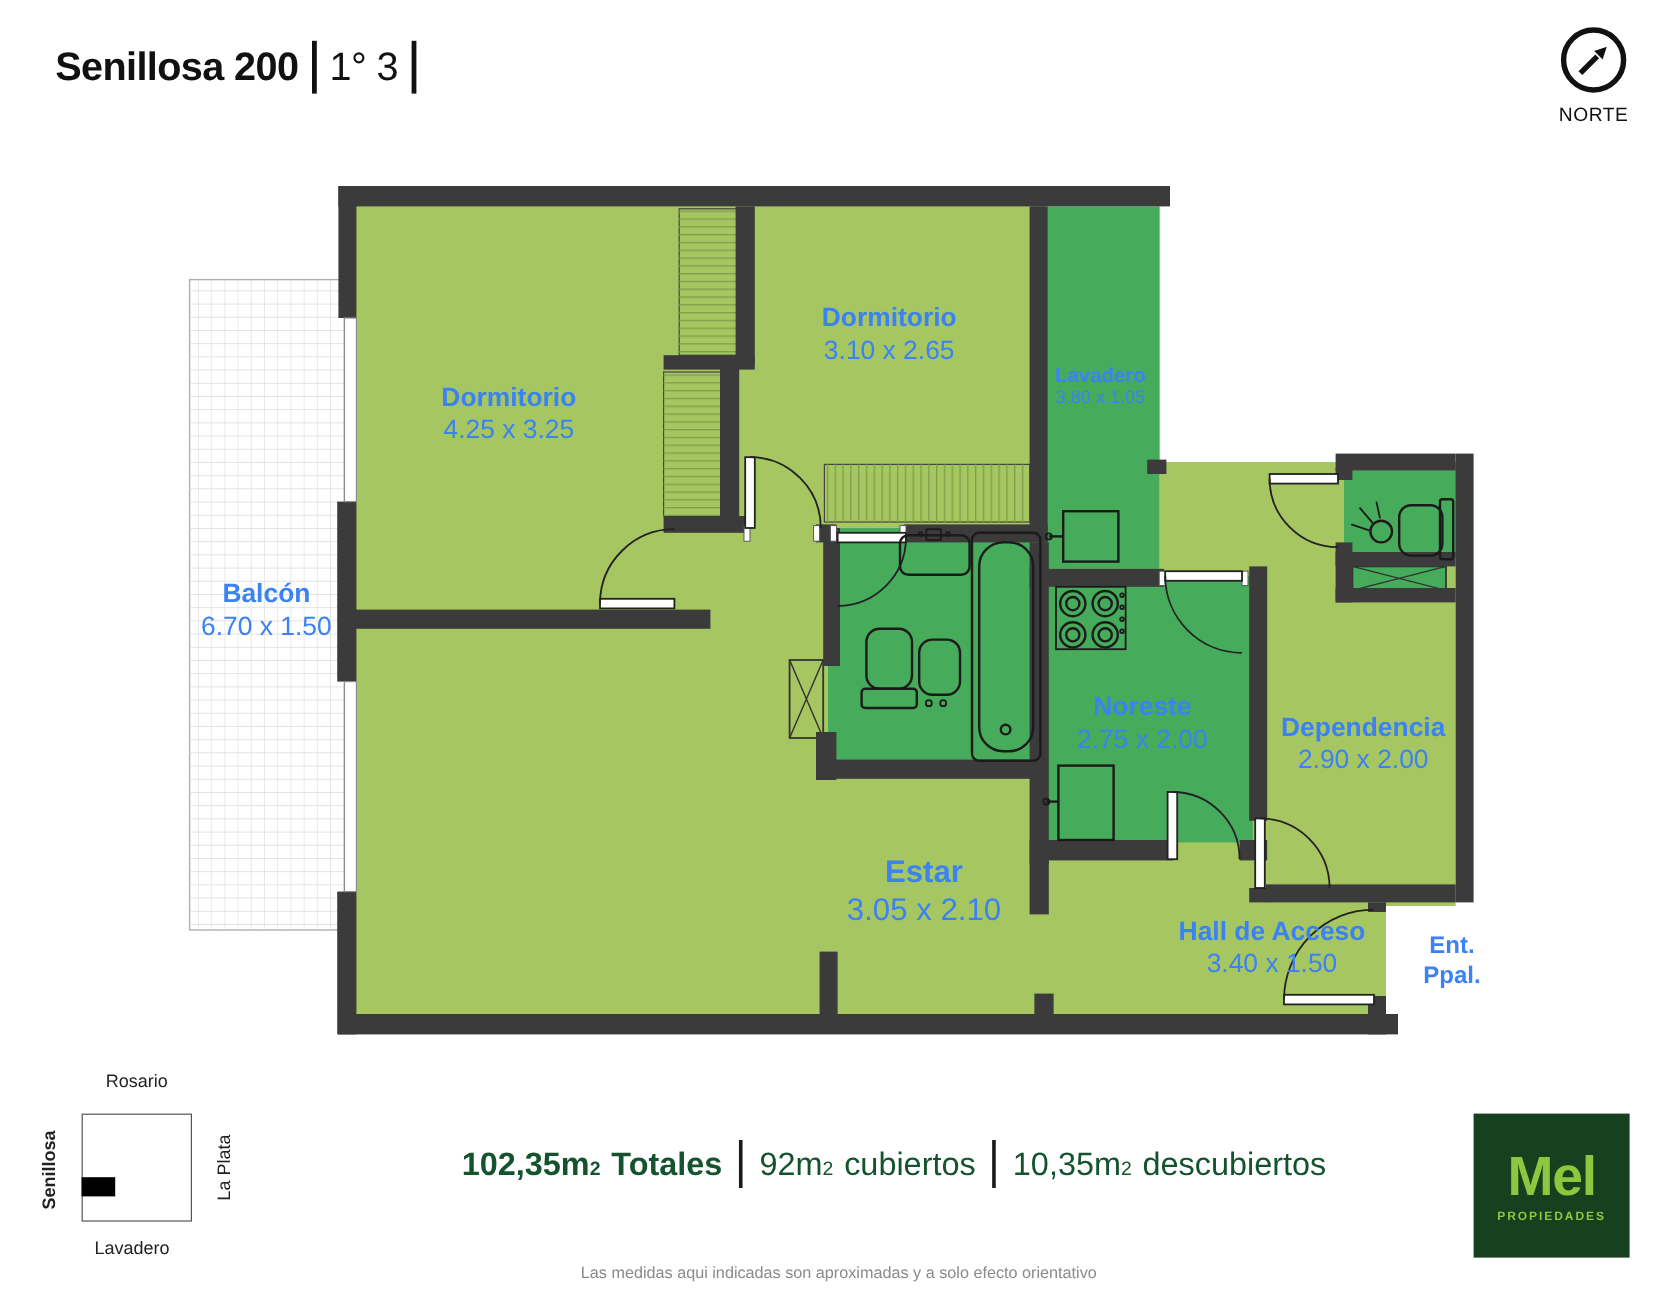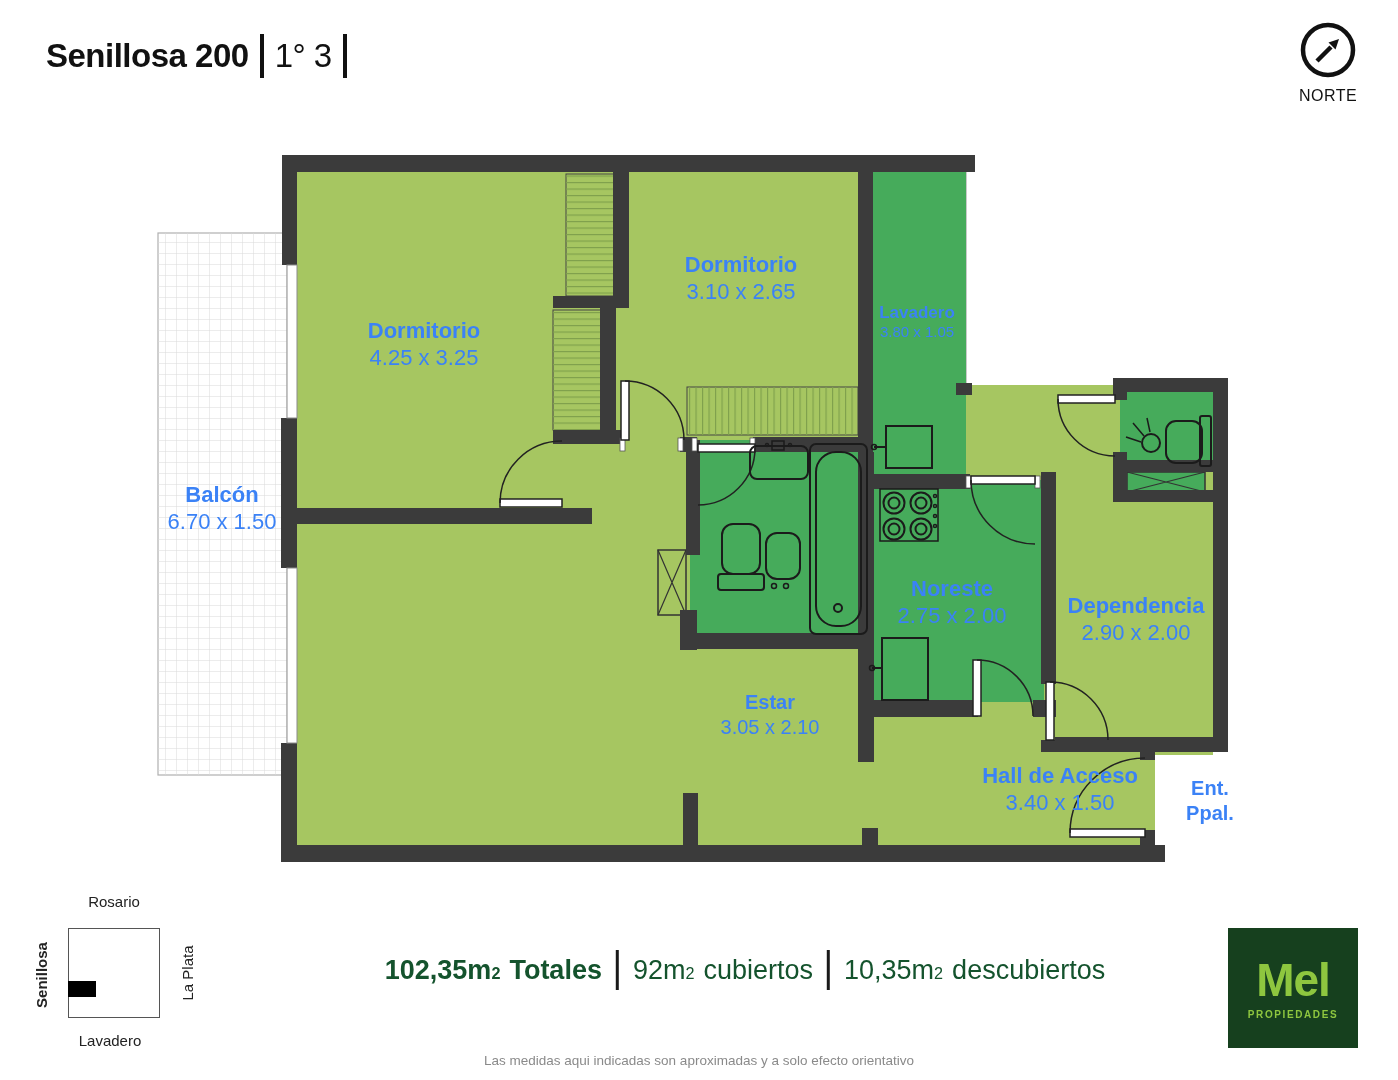--- a/index.html
+++ b/index.html
@@ -292,21 +292,21 @@
       <div class="rl-dims">3.10 x 2.65</div>
     </div>
     <div class="room-label" style="left: 917px; top: 302px; font-size: 17px;">
       <div class="rl-name">Lavadero</div>
       <div class="rl-dims" style="font-size: 15px;">3.80 x 1.05</div>
     </div>
     <div class="room-label" style="left: 222px; top: 481px; font-size: 22px;">
       <div class="rl-name">Balcón</div>
       <div class="rl-dims">6.70 x 1.50</div>
     </div>
-    <div class="room-label" style="left: 770px; top: 690px; font-size: 20px;">
+    <div class="room-label" style="left: 770px; top: 710px; font-size: 26px;">
       <div class="rl-name">Estar</div>
       <div class="rl-dims">3.05 x 2.10</div>
     </div>
     <div class="room-label" style="left: 952px; top: 575px; font-size: 22px;">
       <div class="rl-name">Noreste</div>
       <div class="rl-dims">2.75 x 2.00</div>
     </div>
     <div class="room-label" style="left: 1136px; top: 592px; font-size: 22px;">
       <div class="rl-name">Dependencia</div>
       <div class="rl-dims">2.90 x 2.00</div>

